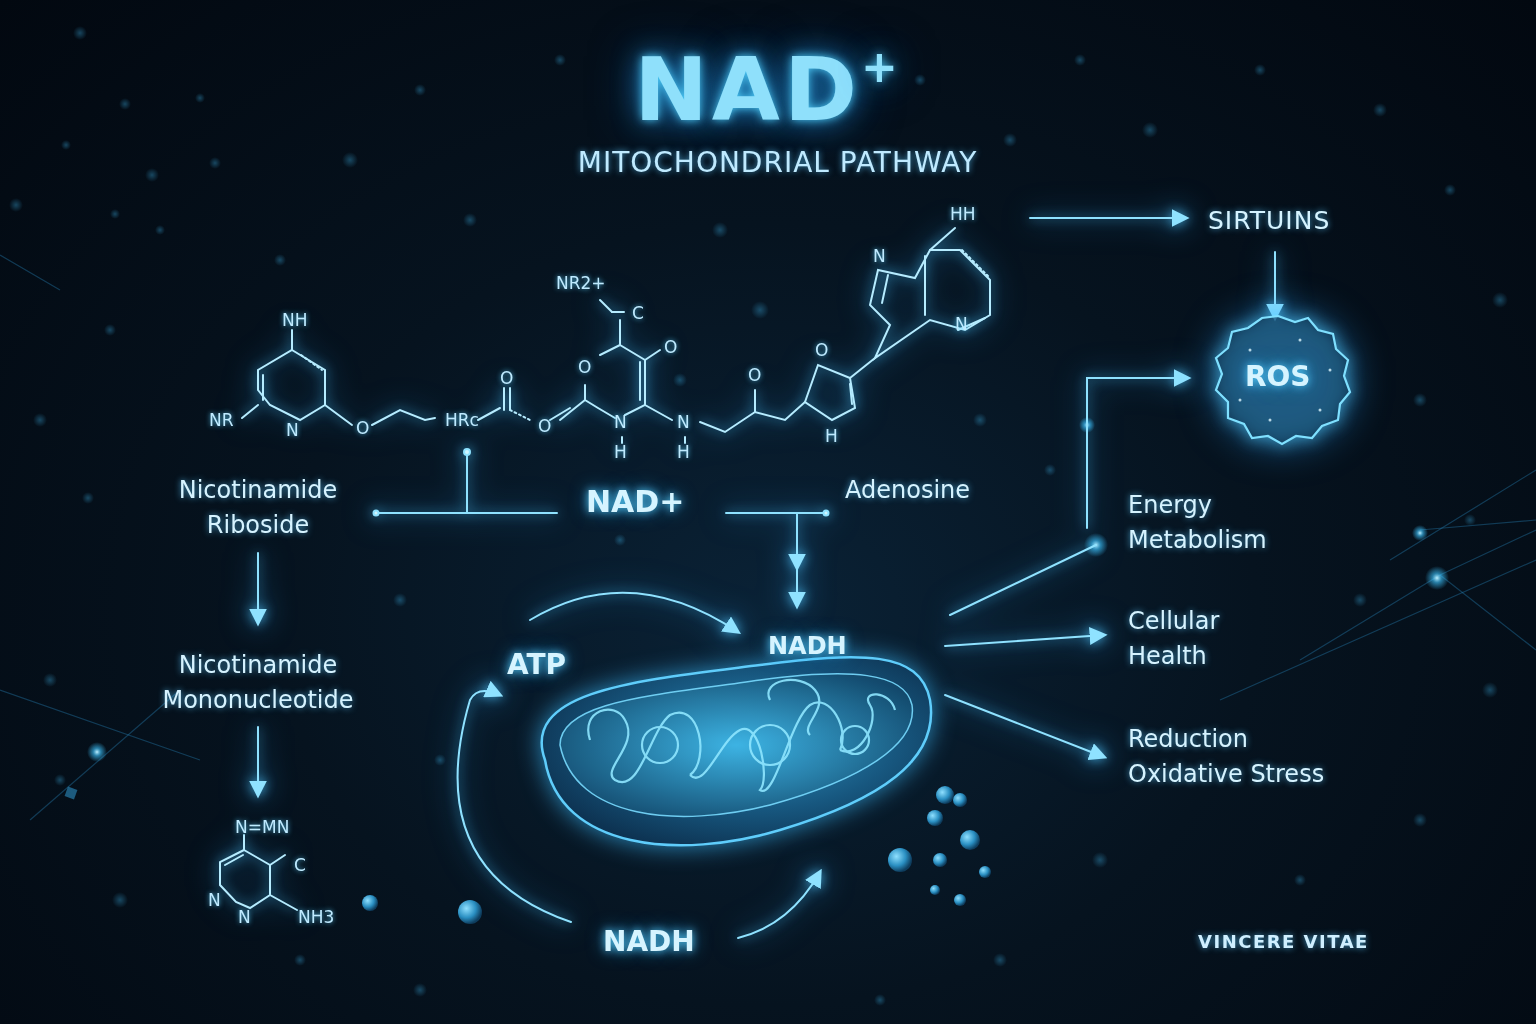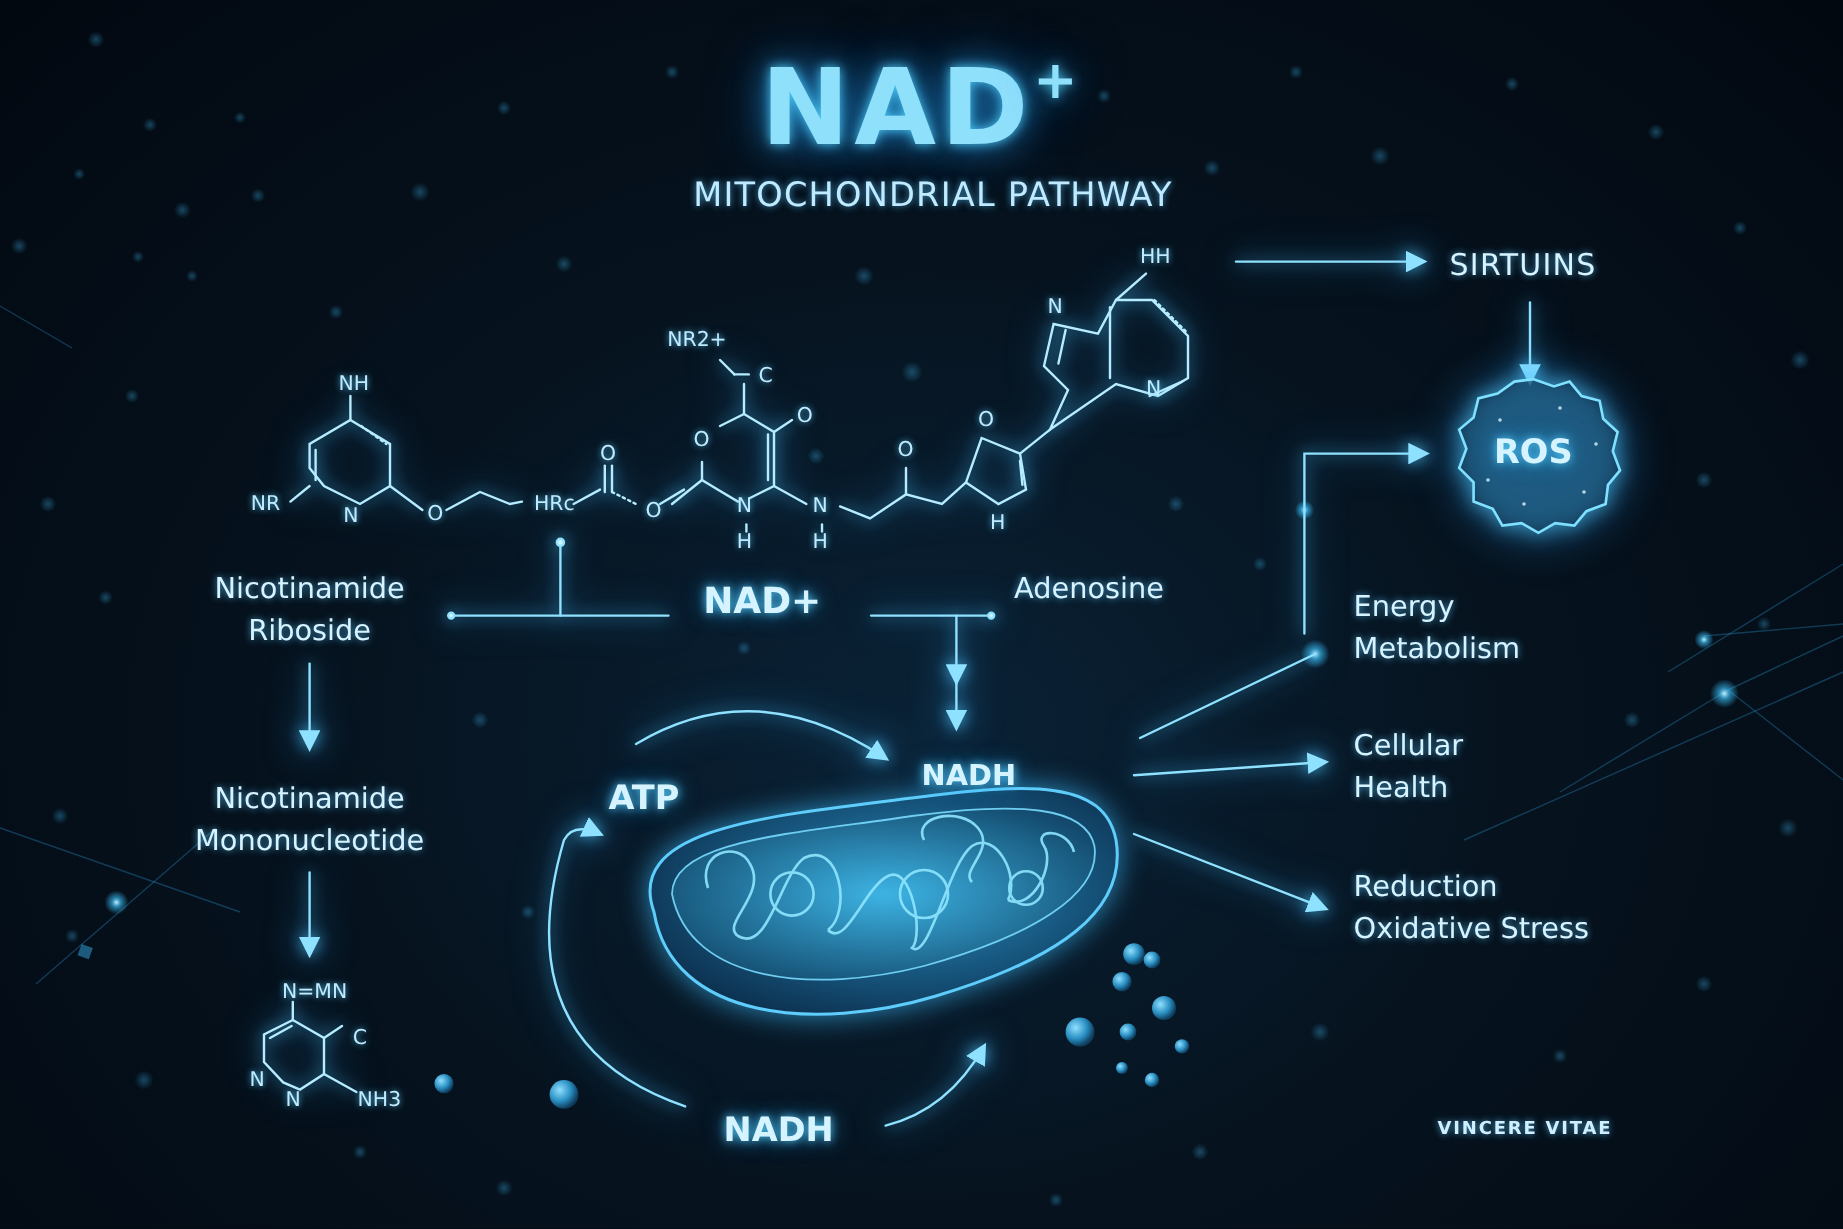--- a/index.html
+++ b/index.html
@@ -12,21 +12,21 @@
   .label { position:absolute; color:#cfefff; text-shadow:0 0 6px rgba(90,200,255,0.8); white-space:nowrap; }
   .title { font-family:"DejaVu Sans", sans-serif; font-weight:bold; font-size:88px; color:#8fe0fb;
            letter-spacing:4px;
            text-shadow:0 0 10px rgba(80,210,255,0.95), 0 0 28px rgba(40,170,250,0.7), 0 0 50px rgba(20,120,220,0.5); }
   .title sup { font-size:44px; position:relative; top:-8px; }
   .subtitle { font-size:28px; color:#bfeaff; letter-spacing:1px; }
   .node { font-size:24px; color:#d6f3ff; line-height:35px; }
   .node-bold { font-size:30px; font-weight:bold; color:#d6f4ff;
                text-shadow:0 0 8px rgba(90,210,255,0.95), 0 0 18px rgba(40,170,250,0.7);text-align:right; }
   .chem { font-size:17px; color:#bfeaff; text-shadow:0 0 5px rgba(90,210,255,0.9); }
-  .brand { font-size:15px; font-weight:bold; color:#cfefff; letter-spacing:1.5px; }
+  .brand { font-size:18px; font-weight:bold; color:#cfefff; letter-spacing:1.5px; }
   .center { text-align:center; }
 </style>
 </head>
 <body>
 
 <div id="stage">
 
   <svg width="1536" height="1024">
     <defs>
       <radialGradient id="bokeh" cx="50%" cy="50%" r="50%">

